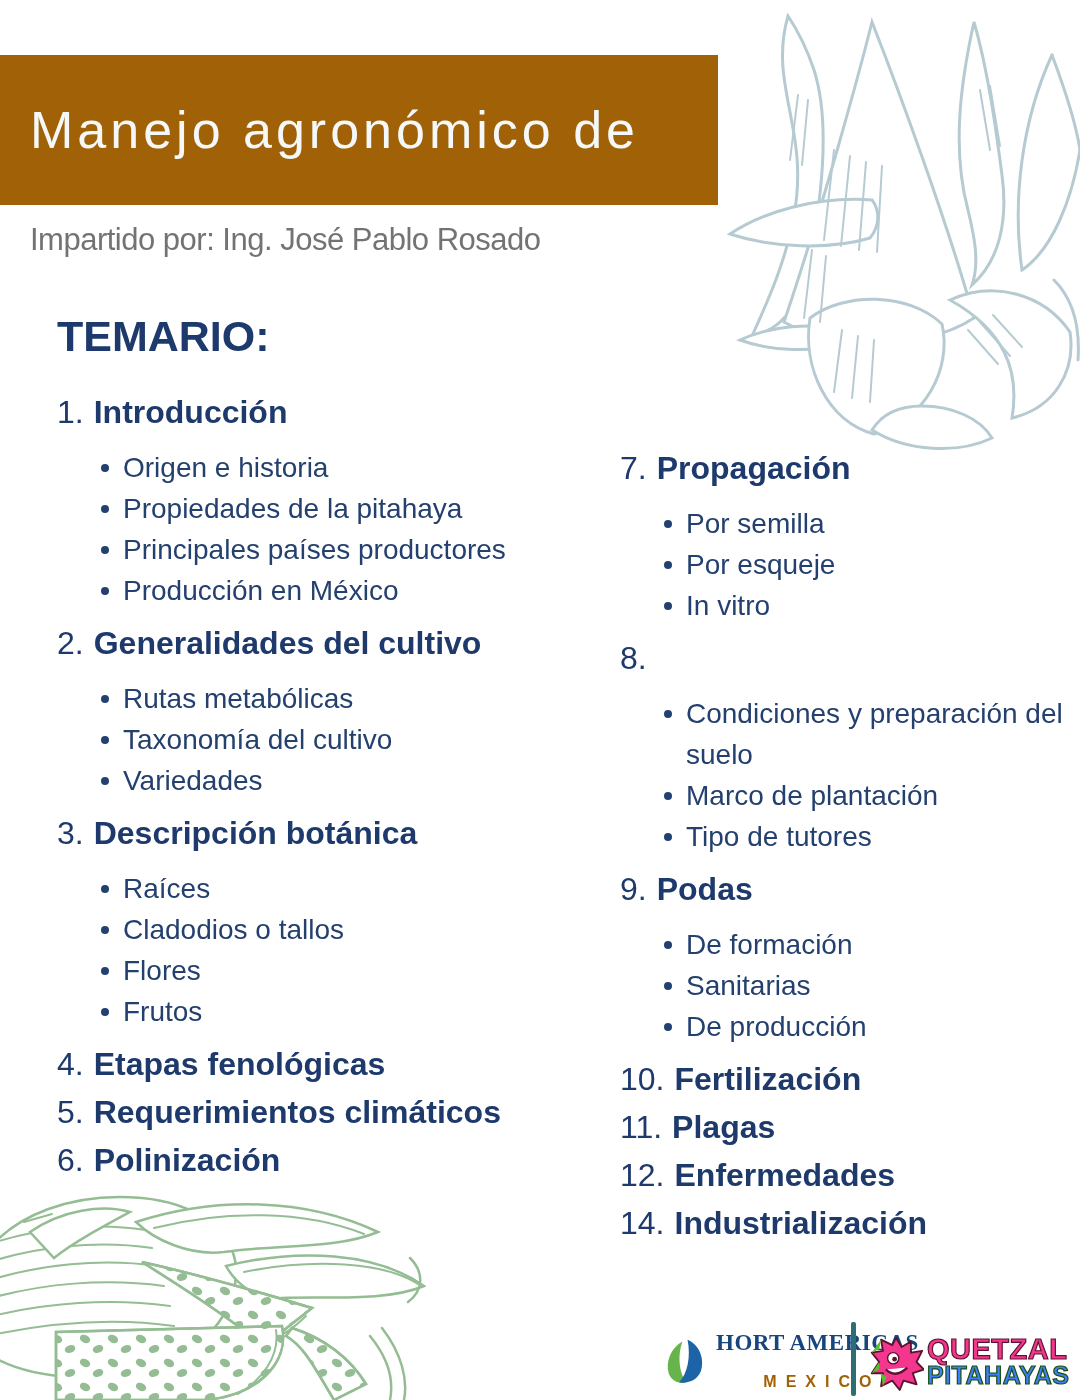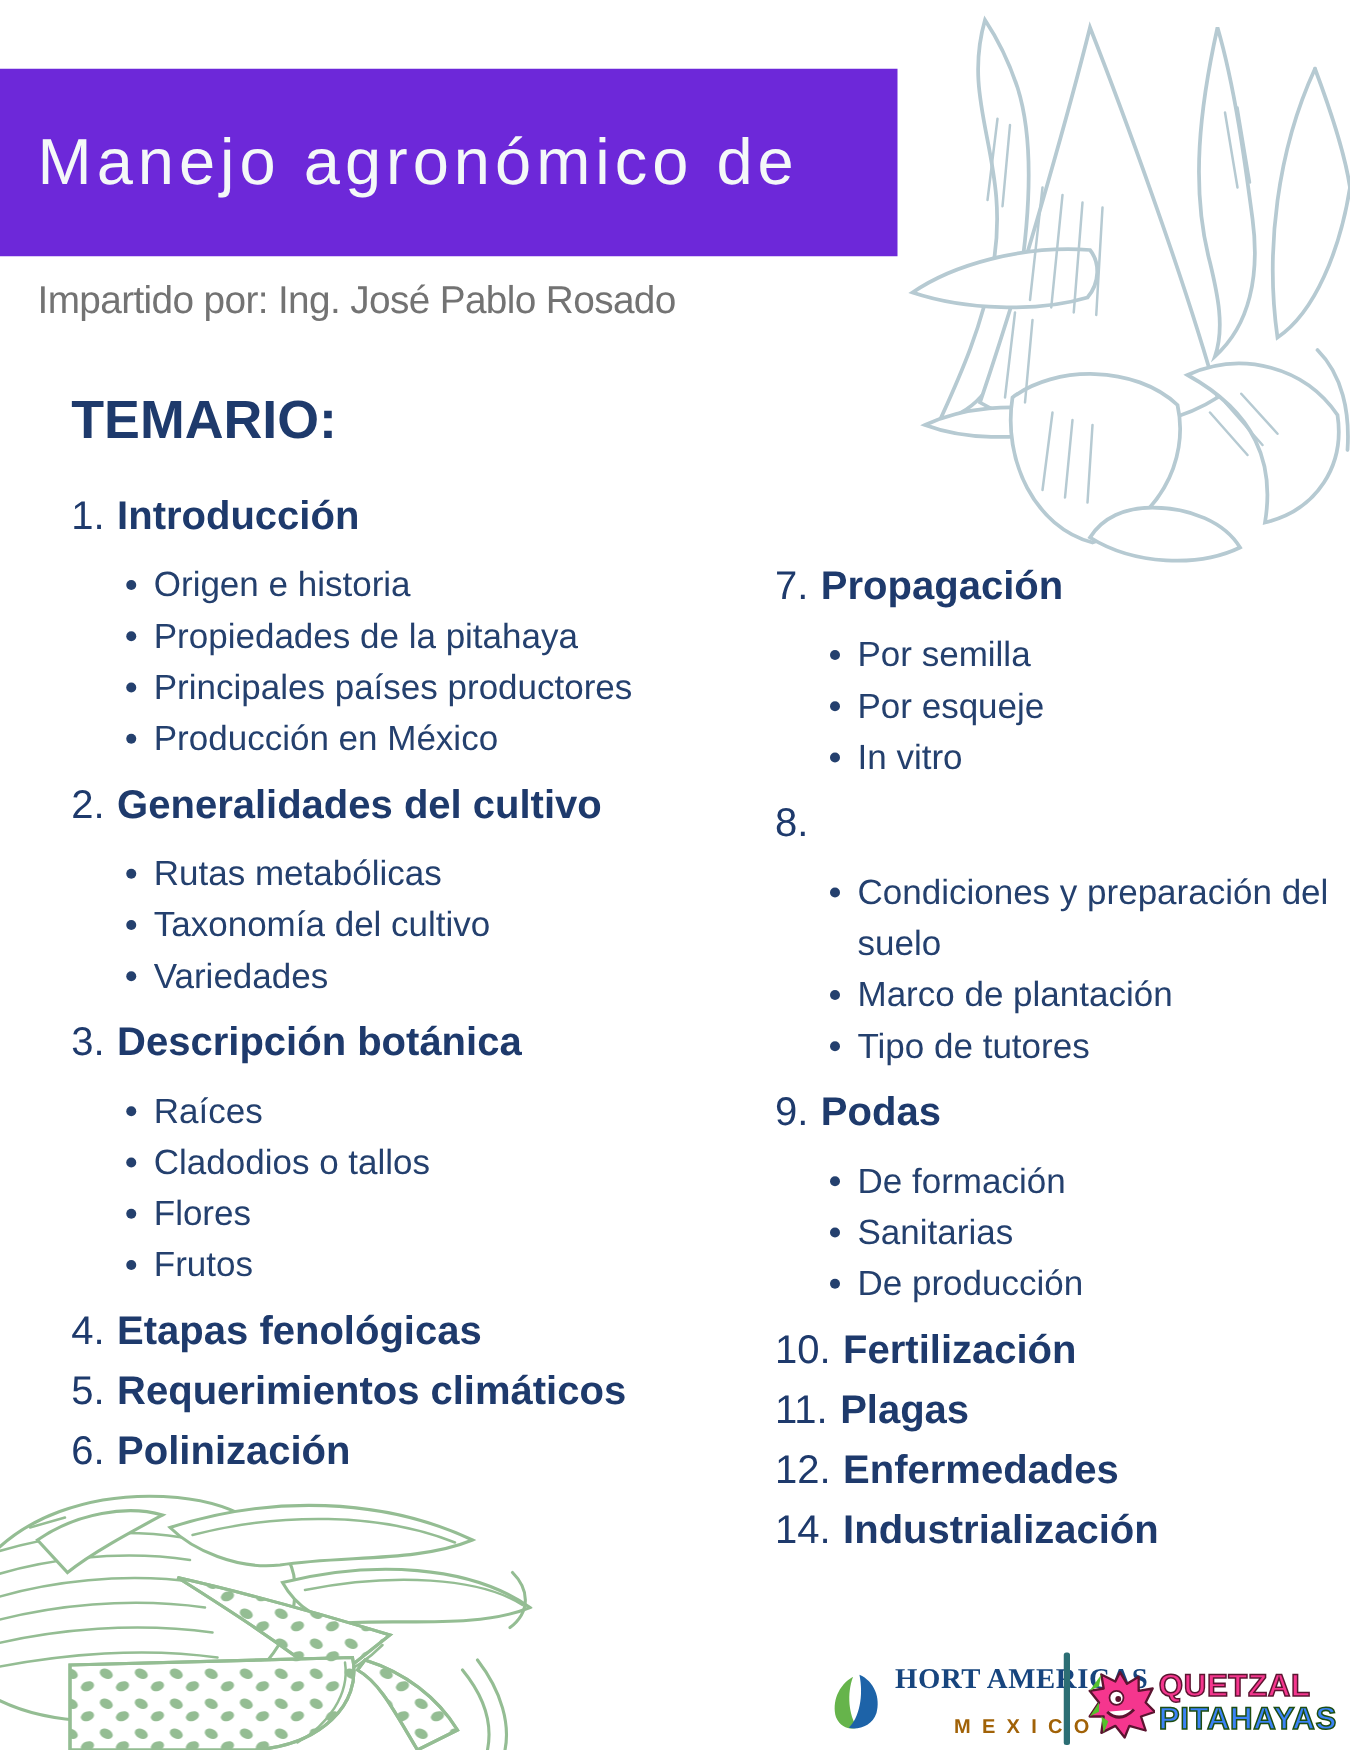--- a/index.html
+++ b/index.html
@@ -6,21 +6,21 @@
   .page {
     position:relative; width:1080px; height:1400px; background:#ffffff;
     overflow:hidden; font-family:"Liberation Sans", sans-serif;
   }
   .art { position:absolute; z-index:0; }
   .content { position:relative; z-index:1; }
 
   
   .banner {
     position:absolute; left:0; top:55px; width:718px; height:150px;
-    background:#6d28d9; box-sizing:border-box; padding:0 0 0 30px;
+    background:#a16207; box-sizing:border-box; padding:0 0 0 30px;
     display:flex; flex-direction:column; justify-content:center;
   }
   .banner .title-line {
     color:#f4f8f8; font-size:52px; line-height:72px; font-weight:400;
     letter-spacing:4px; white-space:nowrap;
   }
   .subtitle {
     position:absolute; left:30px; top:222px; font-size:31px;
     color:#737373; letter-spacing:-0.5px; white-space:nowrap;
   }
@@ -64,21 +64,21 @@
   .logo-divider {
     position:absolute; left:851px; top:1322px; width:5px; height:74px;
     background:#2c6e74; border-radius:2px;
   }
   .quetzal {
     position:absolute; left:868px; top:1332px; display:flex;
     align-items:center; gap:3px;
   }
   .q-text { display:flex; flex-direction:column; line-height:26px; }
   .q1 {
-    font-size:25px; font-weight:800; color:#f5368e; letter-spacing:0.5px;
+    font-size:29px; font-weight:800; color:#f5368e; letter-spacing:0.5px;
     -webkit-text-stroke:1.2px #5b1430; white-space:nowrap;
   }
   .q2 {
     font-size:25px; font-weight:800; color:#3b82f6; letter-spacing:0.5px;
     -webkit-text-stroke:1.2px #1d4d10; white-space:nowrap;
   }
 </style>
 </head>
 <body>
 

